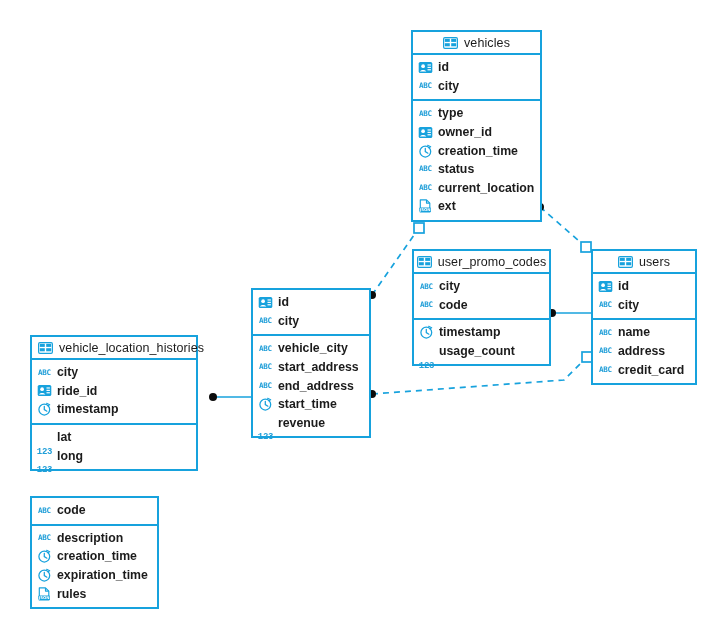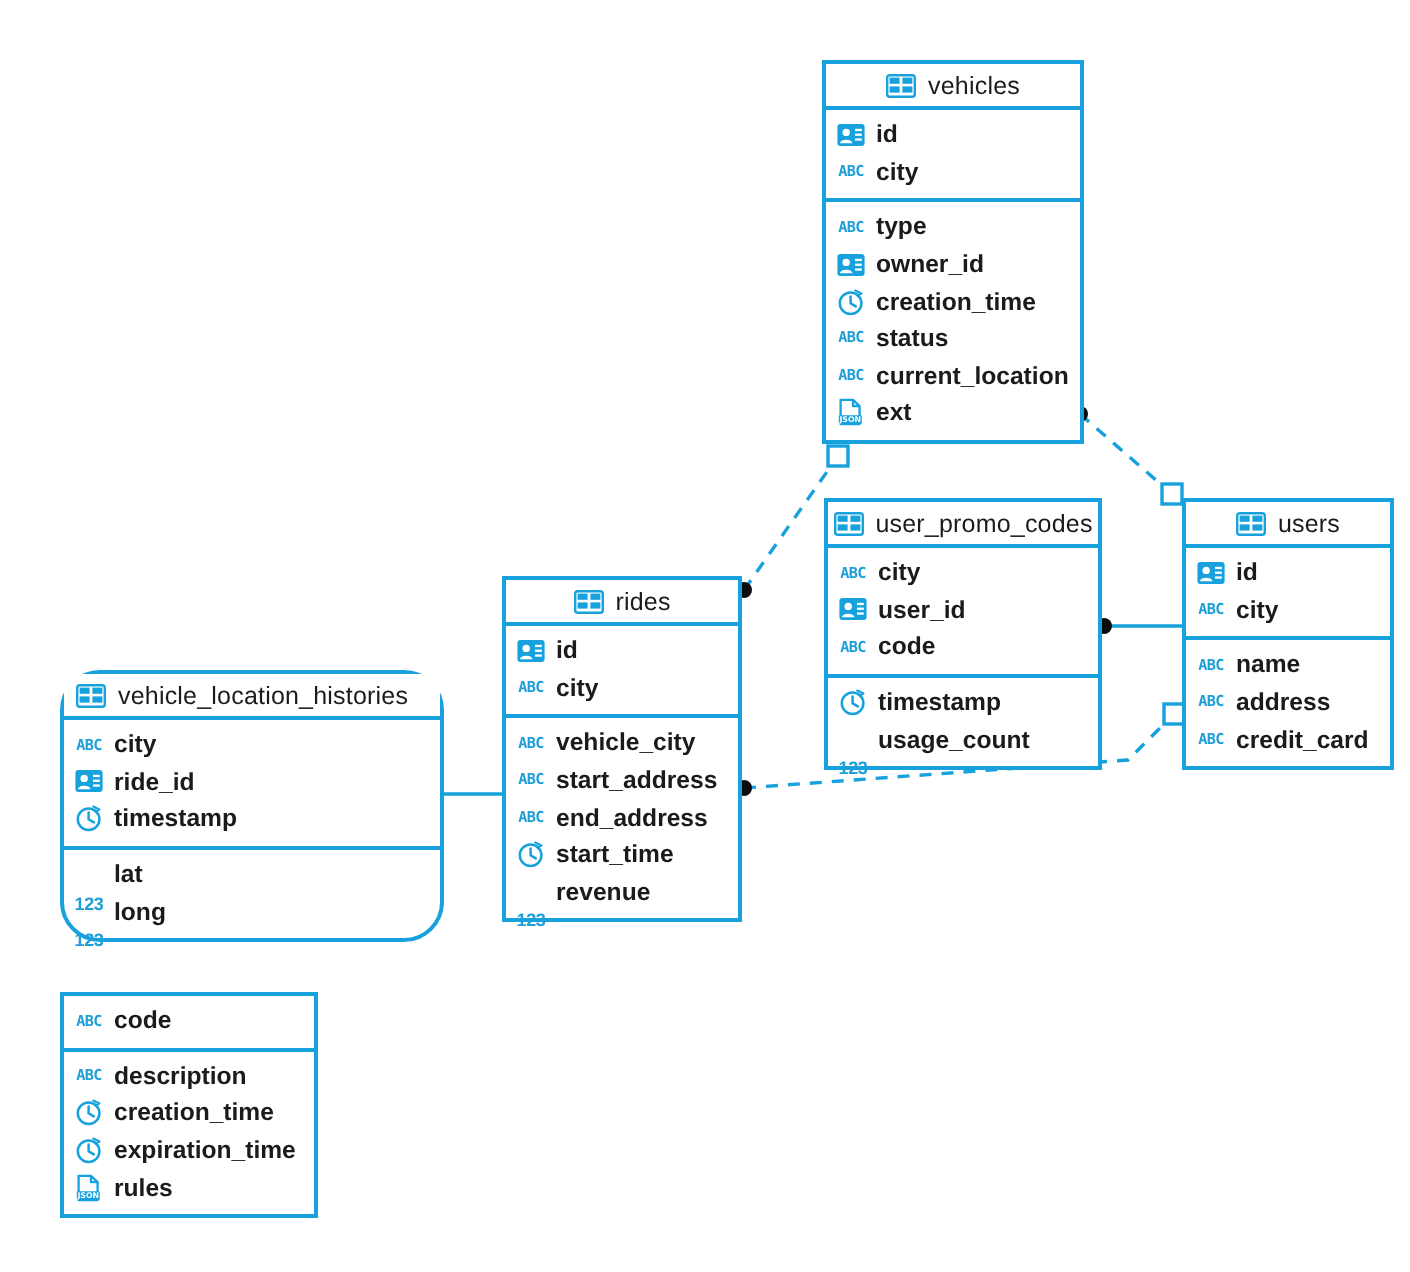--- a/index.html
+++ b/index.html
@@ -47,21 +47,21 @@
 
   .ic-abc{
     width:15px;height:13px;
     font-size:7.6px;font-weight:bold;color:#1f9ed8;
     font-family:"DejaVu Sans Mono", monospace;
     letter-spacing:-0.3px;line-height:1;
   }
   .ic-123{
     width:15px;height:13px;
     font-size:9px;font-weight:bold;color:#1f9ed8;
-    font-family:Liberation Sans, sans-serif;
+    font-family:Liberation Mono, monospace;
     letter-spacing:-0.2px;line-height:1;margin-top:30px;
   }
 </style>
 </head>
 <body>
 
 <div id="canvas">
 
   <svg class="links" viewBox="0 0 705 636" width="705" height="636" xmlns="http://www.w3.org/2000/svg">
     <g id="links-group">
@@ -185,33 +185,20 @@
             </svg>
           </span>
           <span class="tbl-title">user_promo_codes</span>
         </div>
         <div class="col-group pk">
           <div class="col-row key">
             <span class="ic ic-abc">ABC</span>
             <span class="col-name">city</span>
           </div>
           <div class="col-row key">
-            <span class="ic">
-              <svg width="15" height="13" viewBox="0 0 15 13">
-                <rect x="0.7" y="1.0" width="13.6" height="11" rx="1.6" fill="#17a2dd"></rect>
-                <circle cx="5.1" cy="5.2" r="1.85" fill="#ffffff"></circle>
-                <path d="M1.9 10.6 c0.5-2.3 5.9-2.3 6.4,0 z" fill="#ffffff"></path>
-                <rect x="9.5" y="3.4" width="3.4" height="1.15" fill="#ffffff"></rect>
-                <rect x="9.5" y="5.8" width="3.4" height="1.15" fill="#ffffff"></rect>
-                <rect x="9.5" y="8.2" width="3.4" height="1.15" fill="#ffffff"></rect>
-              </svg>
-            </span>
-            <span class="col-name">user_id</span>
-          </div>
-          <div class="col-row key">
             <span class="ic ic-abc">ABC</span>
             <span class="col-name">code</span>
           </div>
         </div>
         <div class="col-group">
           <div class="col-row">
             <span class="ic">
               <svg width="15" height="14" viewBox="0 0 15 14">
                 <circle cx="7.3" cy="7.6" r="5.4" fill="none" stroke="#17a2dd" stroke-width="1.25"></circle>
                 <path d="M7.3 4.3 V7.6 L9.9 9.2" fill="none" stroke="#17a2dd" stroke-width="1.25" stroke-linecap="round"></path>
@@ -267,32 +254,20 @@
             <span class="ic ic-abc">ABC</span>
             <span class="col-name">address</span>
           </div>
           <div class="col-row">
             <span class="ic ic-abc">ABC</span>
             <span class="col-name">credit_card</span>
           </div>
         </div>
       </div>
       <div class="table-node" style="left: 251px; top: 288px; width: 120px;">
-        <div class="tbl-header">
-          <span class="ic">
-            <svg width="15" height="12" viewBox="0 0 15 12">
-              <rect x="0.6" y="0.6" width="13.8" height="10.8" rx="1.3" fill="none" stroke="#17a2dd" stroke-width="1.2"></rect>
-              <rect x="1.8" y="1.8" width="5" height="3.1" fill="#17a2dd"></rect>
-              <rect x="8.2" y="1.8" width="5" height="3.1" fill="#17a2dd"></rect>
-              <rect x="1.8" y="6.2" width="5" height="3.1" fill="#17a2dd"></rect>
-              <rect x="8.2" y="6.2" width="5" height="3.1" fill="#17a2dd"></rect>
-            </svg>
-          </span>
-          <span class="tbl-title">rides</span>
-        </div>
         <div class="col-group pk">
           <div class="col-row key">
             <span class="ic">
               <svg width="15" height="13" viewBox="0 0 15 13">
                 <rect x="0.7" y="1.0" width="13.6" height="11" rx="1.6" fill="#17a2dd"></rect>
                 <circle cx="5.1" cy="5.2" r="1.85" fill="#ffffff"></circle>
                 <path d="M1.9 10.6 c0.5-2.3 5.9-2.3 6.4,0 z" fill="#ffffff"></path>
                 <rect x="9.5" y="3.4" width="3.4" height="1.15" fill="#ffffff"></rect>
                 <rect x="9.5" y="5.8" width="3.4" height="1.15" fill="#ffffff"></rect>
                 <rect x="9.5" y="8.2" width="3.4" height="1.15" fill="#ffffff"></rect>
@@ -327,21 +302,21 @@
               </svg>
             </span>
             <span class="col-name">start_time</span>
           </div>
           <div class="col-row">
             <span class="ic ic-123">123</span>
             <span class="col-name">revenue</span>
           </div>
         </div>
       </div>
-      <div class="table-node" style="left: 30px; top: 335px; width: 192px; border-radius: 20px;">
+      <div class="table-node" style="left: 30px; top: 335px; width: 168px;">
         <div class="tbl-header left">
           <span class="ic">
             <svg width="15" height="12" viewBox="0 0 15 12">
               <rect x="0.6" y="0.6" width="13.8" height="10.8" rx="1.3" fill="none" stroke="#17a2dd" stroke-width="1.2"></rect>
               <rect x="1.8" y="1.8" width="5" height="3.1" fill="#17a2dd"></rect>
               <rect x="8.2" y="1.8" width="5" height="3.1" fill="#17a2dd"></rect>
               <rect x="1.8" y="6.2" width="5" height="3.1" fill="#17a2dd"></rect>
               <rect x="8.2" y="6.2" width="5" height="3.1" fill="#17a2dd"></rect>
             </svg>
           </span>

